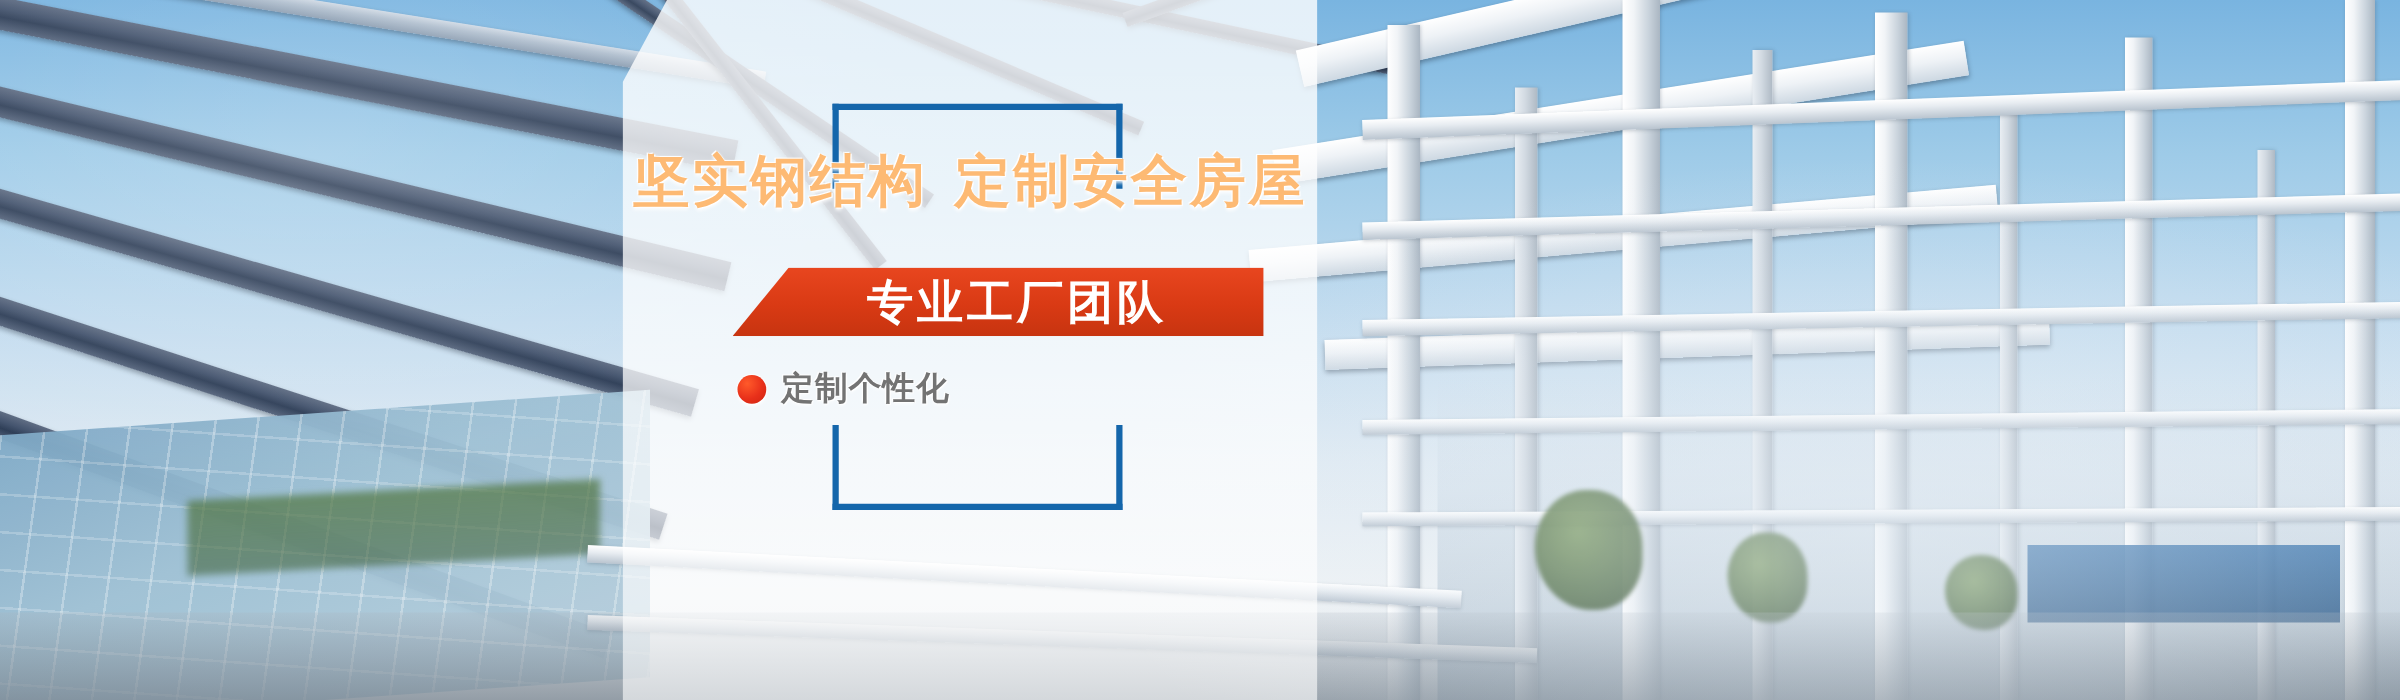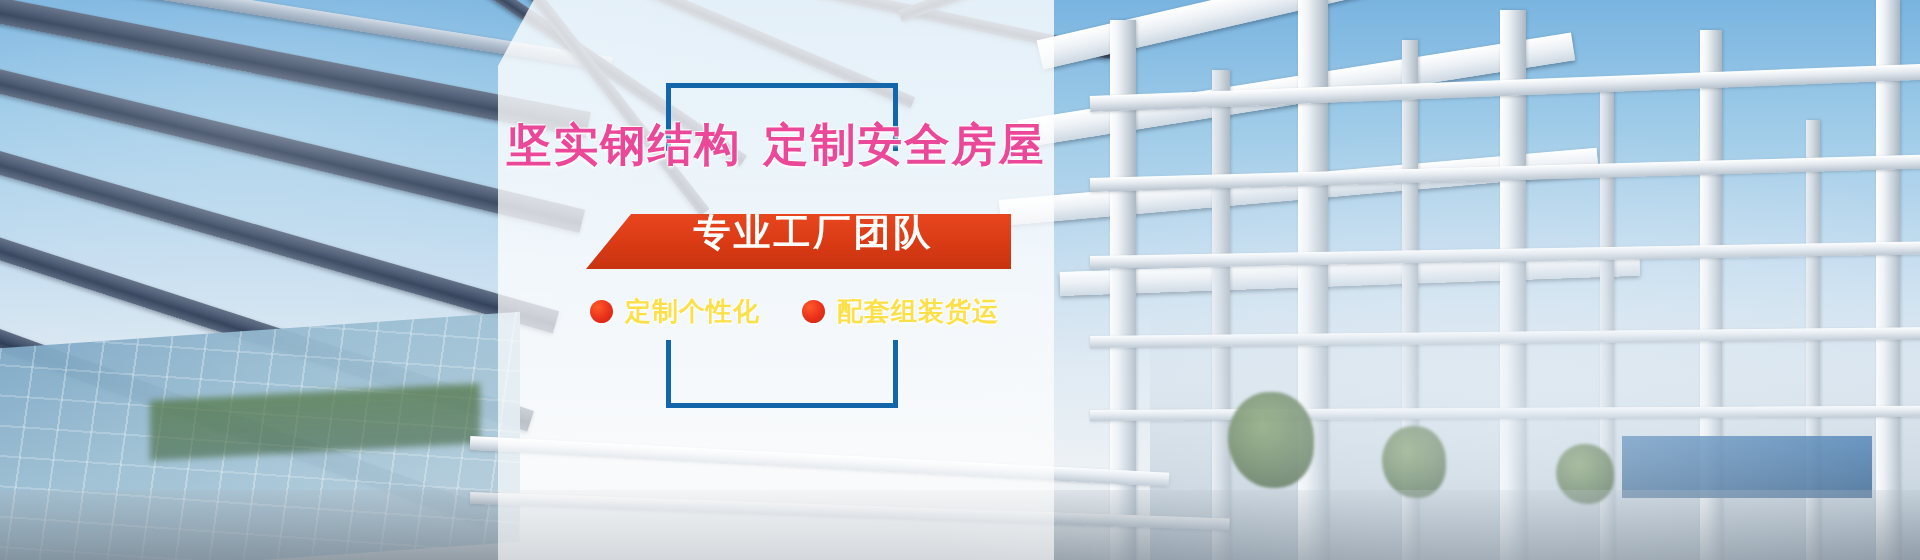--- a/index.html
+++ b/index.html
@@ -140,40 +140,41 @@
   }
 
   .headline {
     position: absolute;
     left: 0; top: 122px; width: 556px;
     text-align: center;
     font-size: 45px;
     line-height: 1;
     font-weight: 700;
     letter-spacing: 2px;
-    color: #ec4899;
+    color: #fdba74;
     white-space: nowrap;
     text-shadow:
       0 0 2px rgba(255,255,255,0.95),
        1px  1px 0 rgba(255,255,255,0.9),
       -1px -1px 0 rgba(255,255,255,0.9),
        0 2px 3px rgba(255,255,255,0.85);
     font-family: "DejaVu Sans", "Liberation Sans", sans-serif;
   }
   .headline .gap { display: inline-block; width: 22px; }
 
   
   .ribbon {
     position: absolute;
     left: 88px; top: 214px;
     width: 425px; height: 55px;
     background: linear-gradient(180deg, #e8461f 0%, #d93a14 55%, #c73410 100%);
     -webkit-clip-path: polygon(10.6% 0%, 100% 0%, 100% 100%, 0% 100%);
     clip-path: polygon(10.6% 0%, 100% 0%, 100% 100%, 0% 100%);
     display: flex;
+    align-items: center;
     justify-content: center;
   }
   .ribbon-text {
     font-size: 37px;
     font-weight: 700;
     color: #ffffff;
     letter-spacing: 3px;
     line-height: 1;
     padding-left: 30px;
     font-family: "DejaVu Sans", "Liberation Sans", sans-serif;
@@ -197,21 +198,21 @@
   .dot {
     width: 23px; height: 23px;
     border-radius: 50%;
     background: radial-gradient(circle at 34% 30%, #ff5a2a, #e8301a 55%, #cf2410 100%);
     box-shadow: 0 2px 3px rgba(255,255,255,0.95), 0 0 0 1px rgba(255,255,255,0.55);
     flex: 0 0 auto;
   }
   .bullet-text {
     font-size: 26px;
     font-weight: 700;
-    color: #fde047;
+    color: #737373;
     letter-spacing: 1px;
     line-height: 1;
     white-space: nowrap;
     text-shadow:
       0 0 2px rgba(255,255,255,0.95),
        1px  1px 0 rgba(255,255,255,0.85),
       -1px -1px 0 rgba(255,255,255,0.85),
        0 2px 3px rgba(255,255,255,0.8);
     font-family: "DejaVu Sans", "Liberation Sans", sans-serif;
   }
@@ -299,20 +300,16 @@
 
     <div class="ribbon">
       <span class="ribbon-text">专业工厂团队</span>
     </div>
 
     <div class="bullets">
       <div class="bullet">
         <span class="dot"></span>
         <span class="bullet-text">定制个性化</span>
       </div>
-      <div class="bullet">
-        <span class="dot"></span>
-        <span class="bullet-text">配套组装货运</span>
-      </div>
     </div>
 
   </div>
 </div>
 
 </body></html>

